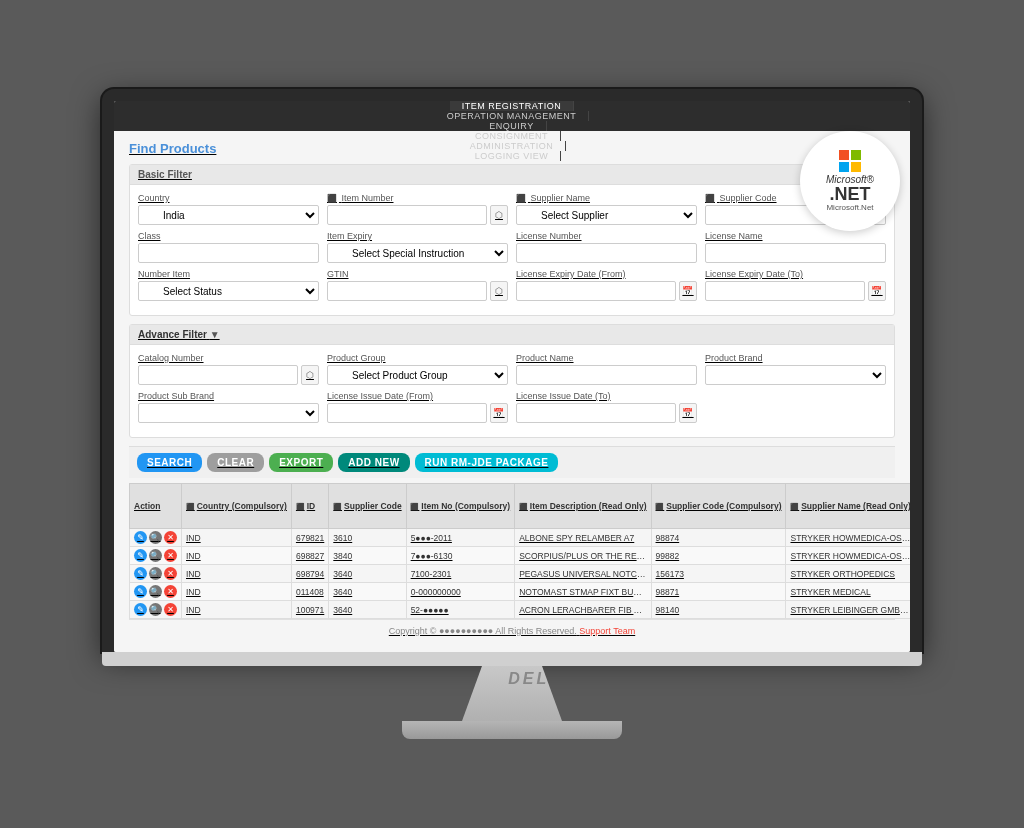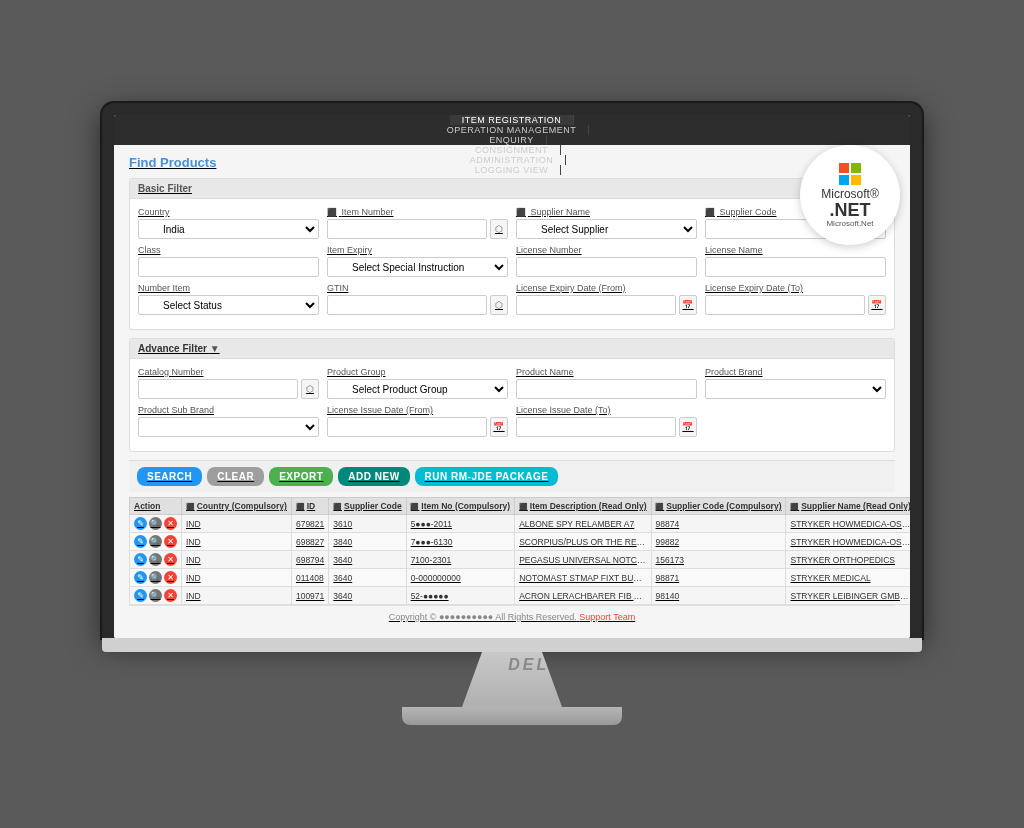--- a/index.html
+++ b/index.html
@@ -245,21 +245,21 @@
     .results-table {
       width: 100%;
       border-collapse: collapse;
       font-size: 9px;
       margin-top: 5px;
     }
 
     .results-table th {
       background: #e0e0e0;
       border: 1px solid #ccc;
-      padding: 3px 4px;
+      padding: 17px 4px;
       text-align: left;
       font-weight: bold;
       color: #333;
       white-space: nowrap;
       font-size: 8.5px;
     }
 
     .results-table th .sort-icon {
       color: #999;
       font-size: 7px;
@@ -368,21 +368,21 @@
 
       <div class="dotnet-badge">
         <div class="ms-icon">
           <svg width="22" height="22" viewBox="0 0 22 22">
             <rect x="0" y="0" width="10" height="10" fill="#f25022"></rect>
             <rect x="12" y="0" width="10" height="10" fill="#7fba00"></rect>
             <rect x="0" y="12" width="10" height="10" fill="#00a4ef"></rect>
             <rect x="12" y="12" width="10" height="10" fill="#ffb900"></rect>
           </svg>
         </div>
-        <div style="font-size:12px;color:#333;">Microsoft®</div>
+        <div style="font-size:10px;color:#333;font-style:italic;">Microsoft®</div>
         <div class="dotnet-text">.NET</div>
         <div class="dotnet-sub">Microsoft.Net</div>
       </div>
 
       <nav class="top-nav">
         <div class="nav-item active">ITEM REGISTRATION</div>
         <div class="nav-item">OPERATION MANAGEMENT</div>
         <div class="nav-item">ENQUIRY</div>
         <div class="nav-item">CONSIGNMENT</div>
         <div class="nav-item">ADMINISTRATION</div>

